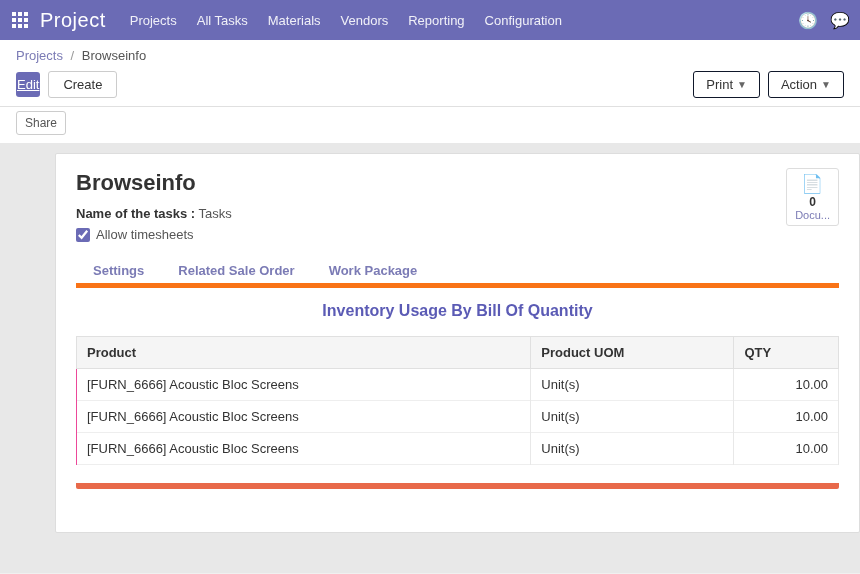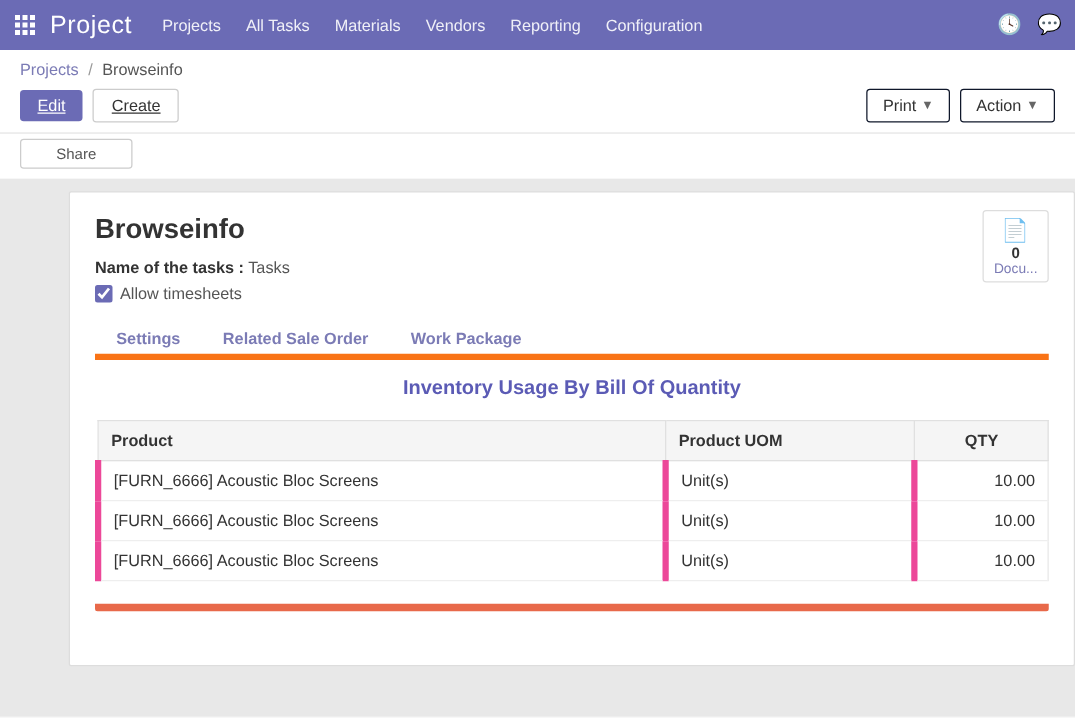--- a/index.html
+++ b/index.html
@@ -38,37 +38,37 @@
       font-size: 13px; color: #7b7bb5; margin-bottom: 8px;
     }
     .breadcrumb span { cursor: pointer; }
     .breadcrumb .sep { color: #999; margin: 0 4px; }
     .breadcrumb .current { color: #555; }
 
     .toolbar-row {
       display: flex; align-items: center; gap: 8px; margin-bottom: 8px;
     }
     .btn-edit {
-      background: #6b6bb5; color: white; border: none; padding: 5px 14px; border-radius: 3px; font-size: 13px; cursor: pointer; text-decoration: underline;
+      background: #6b6bb5; color: white; border: none; padding: 5px 1px; border-radius: 3px; font-size: 13px; cursor: pointer; text-decoration: underline;
     }
     .btn-create {
-      background: white; color: #333; border: 1px solid #ccc; padding: 5px 14px; border-radius: 3px; font-size: 13px; cursor: pointer; text-decoration: underline;
+      background: white; color: #333; border: 1px solid #ccc; padding: 5px 14px; border-radius: 3px; font-size: 13px; cursor: pointer;
     }
     .toolbar-spacer { flex: 1; }
     .btn-dropdown {
       background: white; color: #333; border: 1px solid #0f172a; padding: 5px 12px; border-radius: 3px; font-size: 13px; cursor: pointer; display: flex; align-items: center; gap: 4px;
     }
     .btn-dropdown .arrow { font-size: 10px; color: #666; }
 
     .share-bar {
       background: white;
       padding: 4px 16px 8px 16px;
     }
     .btn-share {
-      background: white; color: #555; border: 1px solid #ccc; padding: 4px 28px; border-radius: 3px; font-size: 12px; cursor: pointer;
+      background: white; color: #555; border: 1px solid #ccc; padding: 4px 8px; border-radius: 3px; font-size: 12px; cursor: pointer;
     }
 
     
     .main-area {
       background: #e8e8e8;
       padding: 10px 0 0 55px;
       min-height: 430px;
     }
     .content-card {
       background: white;
@@ -118,26 +118,26 @@
     
     .inv-table {
       width: 100%; border-collapse: collapse; font-size: 13px;
     }
     .inv-table thead tr {
       background: #f5f5f5;
     }
     .inv-table thead th {
       padding: 8px 10px; text-align: left; font-weight: bold; color: #333; border: 1px solid #e0e0e0;
     }
-    .inv-table thead th.right { text-align: center; }
+    .inv-table thead th.right { text-align: left; }
     .inv-table tbody tr {
       border-bottom: 1px solid #eee;
     }
     .inv-table tbody td {
-      padding: 8px 10px; color: #333; border-left: 5px solid #ec4899; border-right: 1px solid #e8e8e8;
+      padding: 8px 10px; color: #333; border-left: 1px solid #ec4899; border-right: 1px solid #e8e8e8;
     }
     .inv-table tbody td.right { text-align: right; }
 
     
     .bottom-bar {
       height: 6px; background: #e8694a; margin-top: 18px; border-radius: 0 0 2px 2px;
     }
   </style>
 </head>
 <body>

